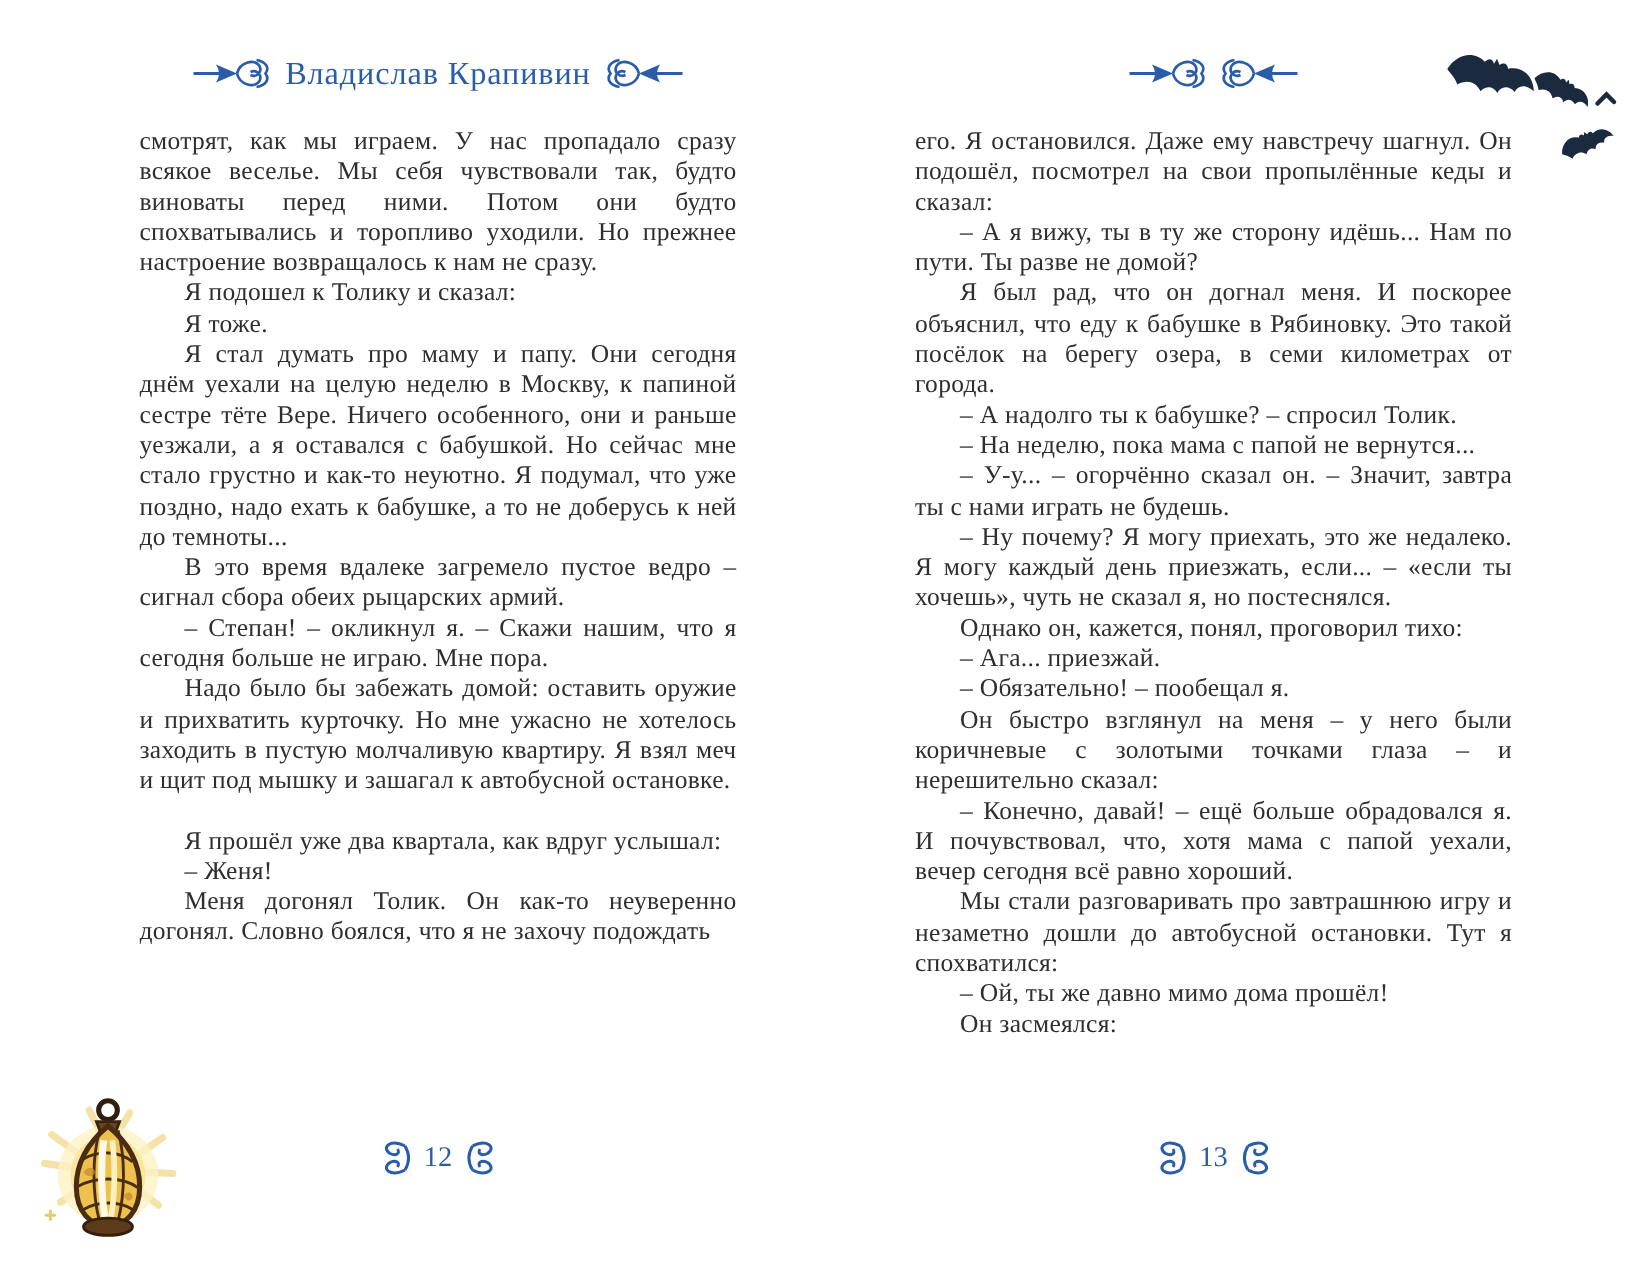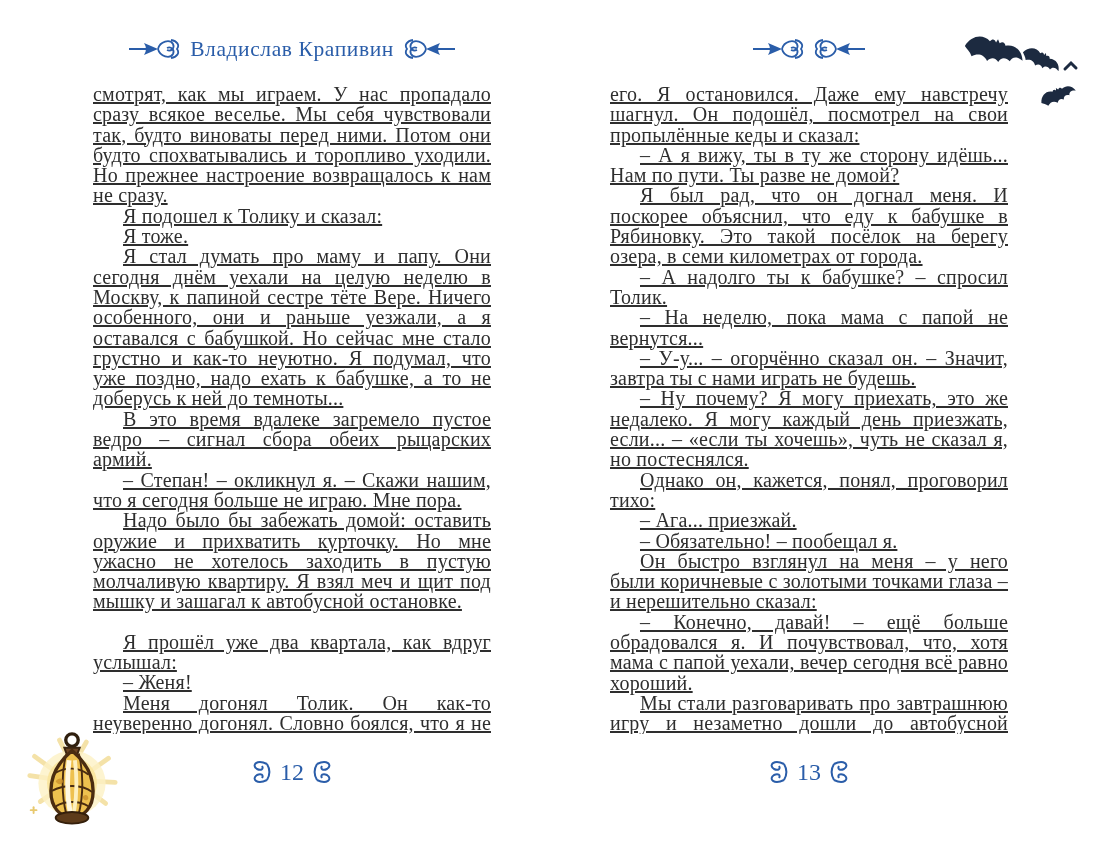--- a/index.html
+++ b/index.html
@@ -19,35 +19,34 @@
     display: flex; align-items: center; justify-content: center; gap: 10px;
     height: 30px; white-space: nowrap;
     color: var(--color-accent); font-size: 21.5px; letter-spacing: 0.6px;
   }
   .flourish { flex: 0 0 auto; }
   .mirrored { transform: scaleX(-1); }
 
   .page-body {
     margin-top: 20px;
     height: 650px; overflow: hidden;
-    font-size: 20px; line-height: 20.3px;
+    font-size: 17px; line-height: 20.3px;
     text-align: justify; text-justify: inter-word;
     hyphens: auto;
     color: var(--color-text);
     letter-spacing: 0.2px;
-    text-decoration: underline;
   }
   .para { margin: 0; text-indent: 30px; }
   .para.no-indent { text-indent: 0; }
   .para.gap-before { margin-top: 20px; }
 
   .page-footer {
     display: flex; align-items: center; justify-content: center; gap: 9px;
     margin-top: 24px;
-    color: var(--color-accent); font-size: 24px;
+    color: var(--color-accent); font-size: 19px;
   }
 
   .accent-stroke { stroke: var(--color-accent); fill: none; }
   .accent-fill   { fill: var(--color-accent); }
   .bat-fill      { fill: var(--color-bat); }
   .bat-stroke    { stroke: var(--color-bat); fill: none; }
 
   .corner-lantern { position: absolute; left: 24px; top: 726px; width: 96px; height: 104px; }
   .corner-bats    { position: absolute; left: 955px; top: 12px;  width: 140px; height: 110px; }
 </style>

